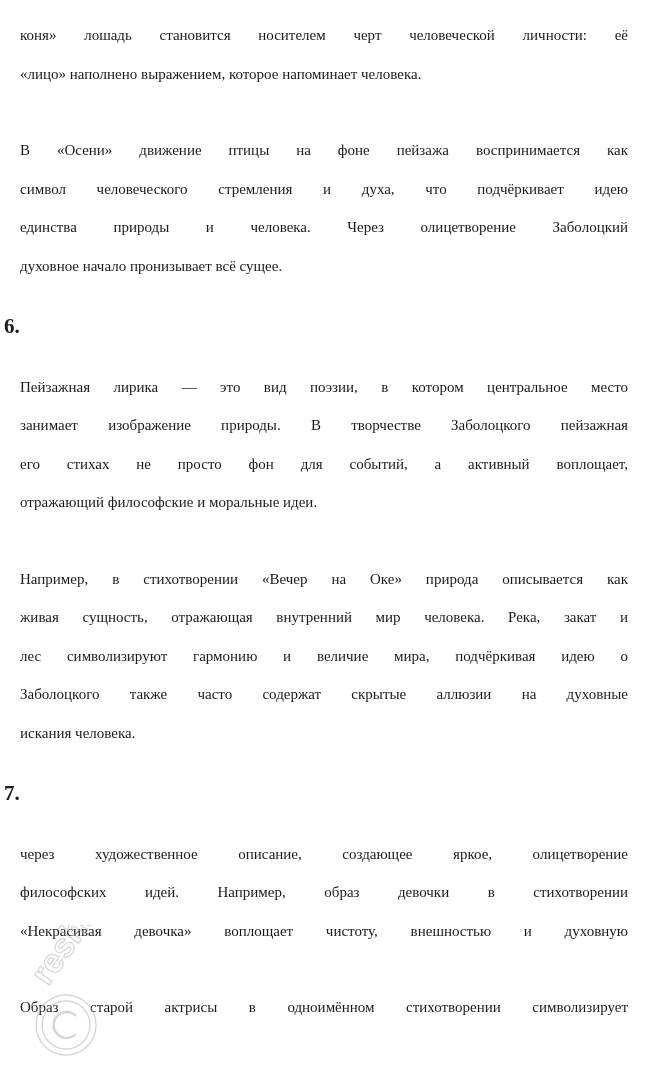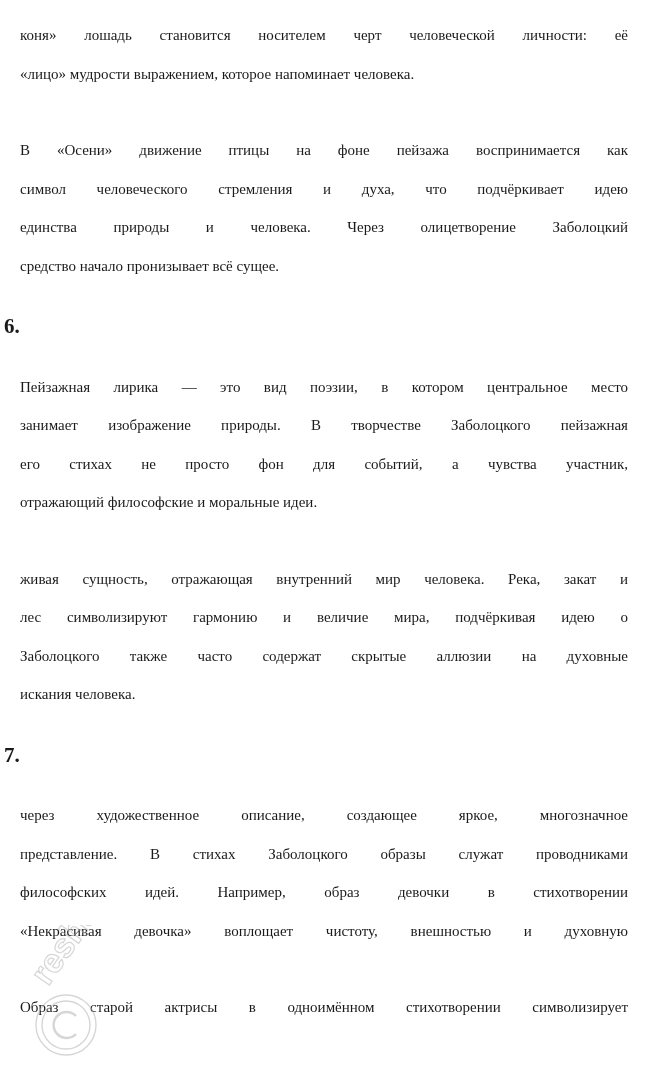--- a/index.html
+++ b/index.html
@@ -21,51 +21,51 @@
     position: absolute; left: 18px; top: 925px; width: 140px; height: 148px;
     pointer-events: none; opacity: 0.55;
   }
 </style>
 </head>
 <body>
 
 <div class="doc">
   <div class="p">
     <span class="line">коня» лошадь становится носителем черт человеческой личности: её</span>
-    <span class="line last">«лицо» мудрости выражением, которое напоминает человека.</span>
+    <span class="line last">«лицо» наполнено выражением, которое напоминает человека.</span>
   </div>
   <div class="gap"></div>
   <div class="p">
     <span class="line">В «Осени» движение птицы на фоне пейзажа воспринимается как</span>
     <span class="line">символ человеческого стремления и духа, что подчёркивает идею</span>
     <span class="line">единства природы и человека. Через олицетворение Заболоцкий</span>
-    <span class="line last">средство начало пронизывает всё сущее.</span>
+    <span class="line last">духовное начало пронизывает всё сущее.</span>
   </div>
   <div class="gap"></div>
   <div class="heading">6.</div>
   <div class="gap"></div>
   <div class="p">
     <span class="line">Пейзажная лирика — это вид поэзии, в котором центральное место</span>
     <span class="line">занимает изображение природы. В творчестве Заболоцкого пейзажная</span>
-    <span class="line">его стихах не просто фон для событий, а чувства участник,</span>
+    <span class="line">его стихах не просто фон для событий, а активный воплощает,</span>
     <span class="line last">отражающий философские и моральные идеи.</span>
   </div>
   <div class="gap"></div>
   <div class="p">
+    <span class="line">Например, в стихотворении «Вечер на Оке» природа описывается как</span>
     <span class="line">живая сущность, отражающая внутренний мир человека. Река, закат и</span>
     <span class="line">лес символизируют гармонию и величие мира, подчёркивая идею о</span>
     <span class="line">Заболоцкого также часто содержат скрытые аллюзии на духовные</span>
     <span class="line last">искания человека.</span>
   </div>
   <div class="gap"></div>
   <div class="heading">7.</div>
   <div class="gap"></div>
   <div class="p">
-    <span class="line">через художественное описание, создающее яркое, многозначное</span>
-    <span class="line">представление. В стихах Заболоцкого образы служат проводниками</span>
+    <span class="line">через художественное описание, создающее яркое, олицетворение</span>
     <span class="line">философских идей. Например, образ девочки в стихотворении</span>
     <span class="line">«Некрасивая девочка» воплощает чистоту, внешностью и духовную</span>
   </div>
   <div class="gap"></div>
   <div class="p">
     <span class="line">Образ старой актрисы в одноимённом стихотворении символизирует</span>
 
   </div>
 </div>
 

